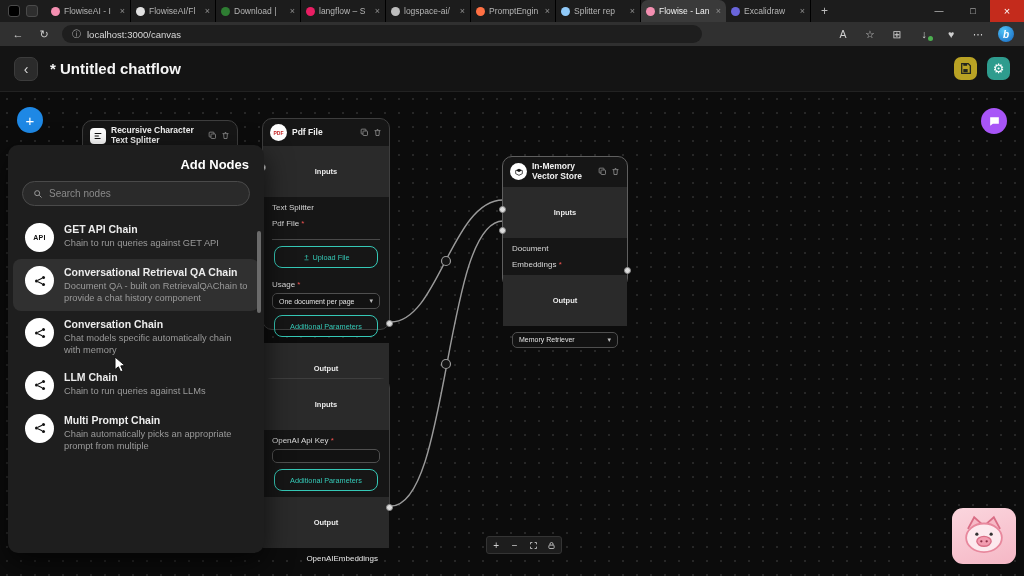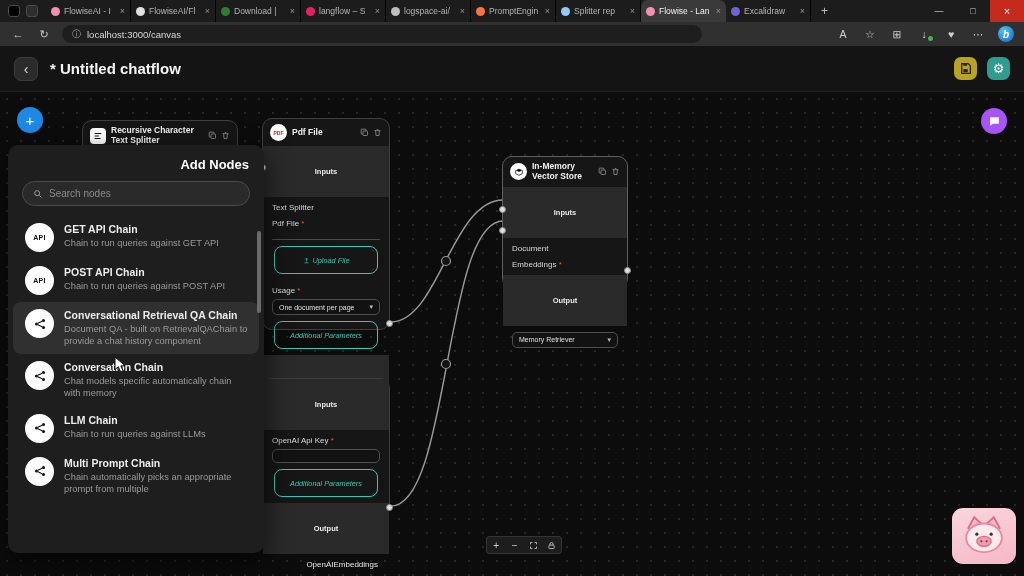--- a/index.html
+++ b/index.html
@@ -72,23 +72,23 @@
   .node-circ.pdfic { font-size:5px; color:#c62828; letter-spacing:0; }
   .node-sq { width:16px; height:16px; border-radius:4px; background:#fff; display:flex;
     align-items:center; justify-content:center; flex:0 0 auto; }
   .node-title { flex:1; color:#f0f0f0; font-size:8.5px; font-weight:bold; line-height:1.15; }
   .nh-act { display:flex; gap:4px; color:#9a9a9a; }
   .nh-act svg { width:9px; height:9px; display:block; }
   .band { background:#2a2a2a; text-align:center; font-size:7.5px; font-weight:bold; color:#eaeaea; padding:21px 0; }
   .f-label { font-size:8px; color:#d9d9d9; padding:6px 9px 1px; }
   .req { color:#ef5350; }
   .upload-line { margin:3px 9px 0; height:8px; border-bottom:1px solid #4a4a4a; }
-  .teal-btn { margin:6px 11px; height:28px; border:1px solid #35c8b6; border-radius:8px;
+  .teal-btn { margin:6px 11px; height:22px; border:1px solid #35c8b6; border-radius:8px;
     color:#35c8b6; font-size:7.3px; display:flex; align-items:center; justify-content:center; gap:3px;
-    background:transparent;font-style:italic; }
+    background:transparent; }
   .teal-btn svg { width:7px; height:7px; }
   .nselect { margin:3px 9px 4px; height:16px; border:1px solid #4f4f4f; border-radius:5px;
     background:#121212; color:#e2e2e2; font-size:7px; display:flex; align-items:center;
     justify-content:space-between; padding:0 6px; }
   .nselect .caret { color:#bdbdbd; font-size:7px; }
   .text-input { margin:3px 9px 2px; height:14px; border:1px solid #4f4f4f; border-radius:5px; background:#121212; }
   .out-anchor { text-align:right; font-size:8px; color:#e8e8e8; padding:6px 11px 8px; }
   .handle { position:absolute; width:7px; height:7px; border-radius:50%; background:#dcdcdc;
     border:1px solid #8a8a8a; z-index:3; }
   .handle.l { left:-4px; } .handle.r { right:-4px; }
@@ -368,29 +368,20 @@
       <div class="plist">
         <div class="pitem">
           <span class="pcirc">
               <span class="apitxt">API</span>
             </span>
           <span class="ptxt">
             <div class="ptitle">GET API Chain</div>
             <div class="pdesc">Chain to run queries against GET API</div>
           </span>
         </div>
-        <div class="pitem">
-          <span class="pcirc">
-              <span class="apitxt">API</span>
-            </span>
-          <span class="ptxt">
-            <div class="ptitle">POST API Chain</div>
-            <div class="pdesc">Chain to run queries against POST API</div>
-          </span>
-        </div>
         <div class="pitem hl">
           <span class="pcirc">
             <svg viewBox="0 0 24 24">
                 <circle cx="6" cy="12" r="2.6" fill="#111"></circle>
                 <circle cx="18" cy="6" r="2.6" fill="#111"></circle>
                 <circle cx="18" cy="18" r="2.6" fill="#111"></circle>
                 <path d="M8.3 10.8 15.7 7.2M8.3 13.2l7.4 3.6" stroke="#111" stroke-width="1.8"></path>
               </svg>
           </span>
           <span class="ptxt">

